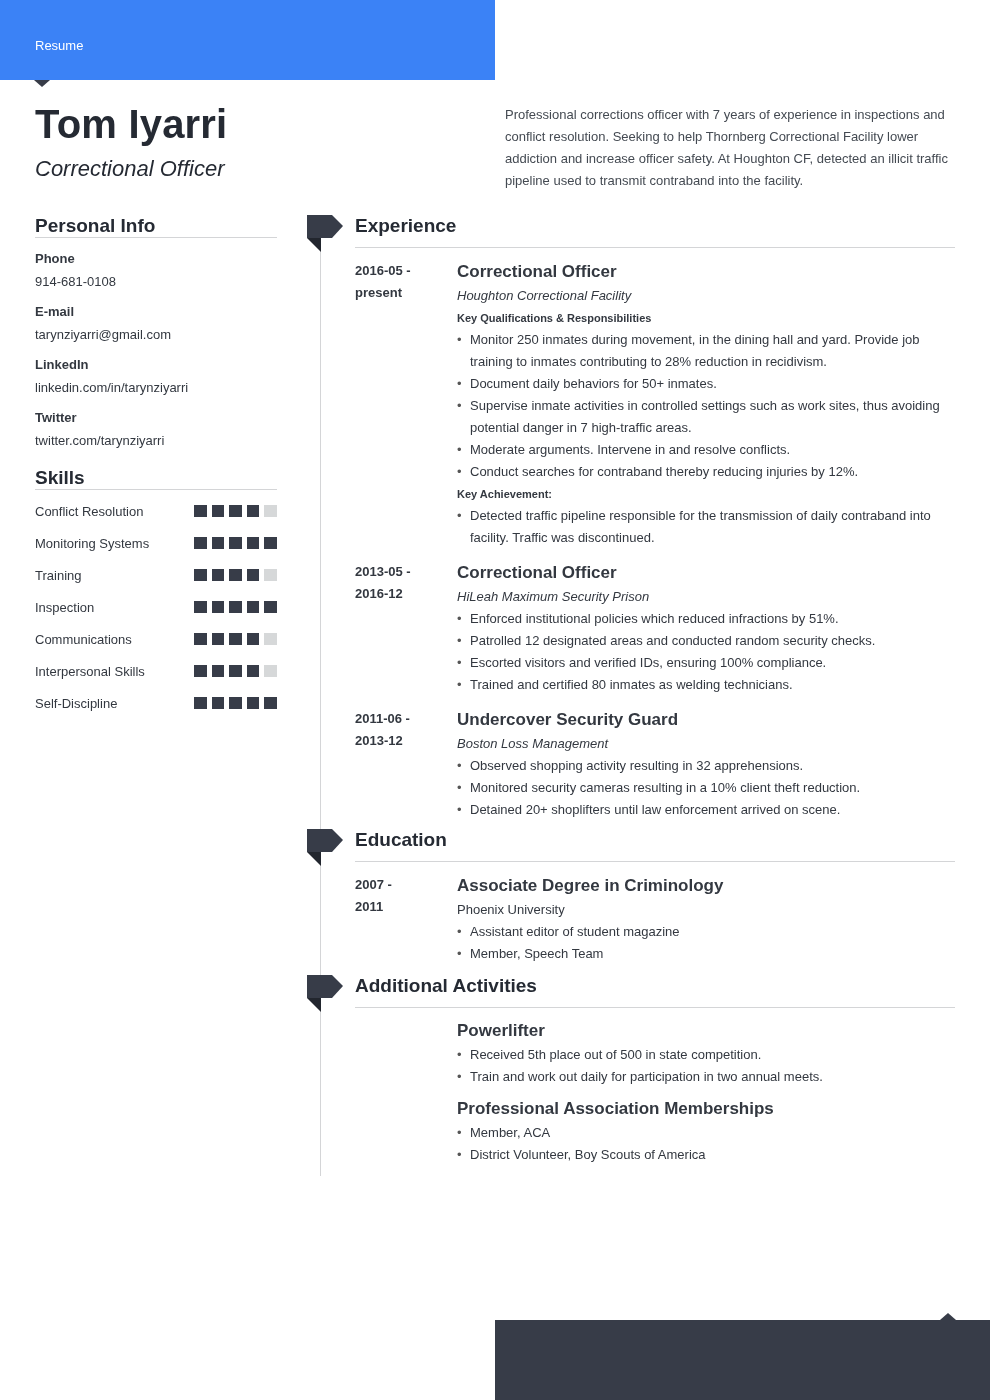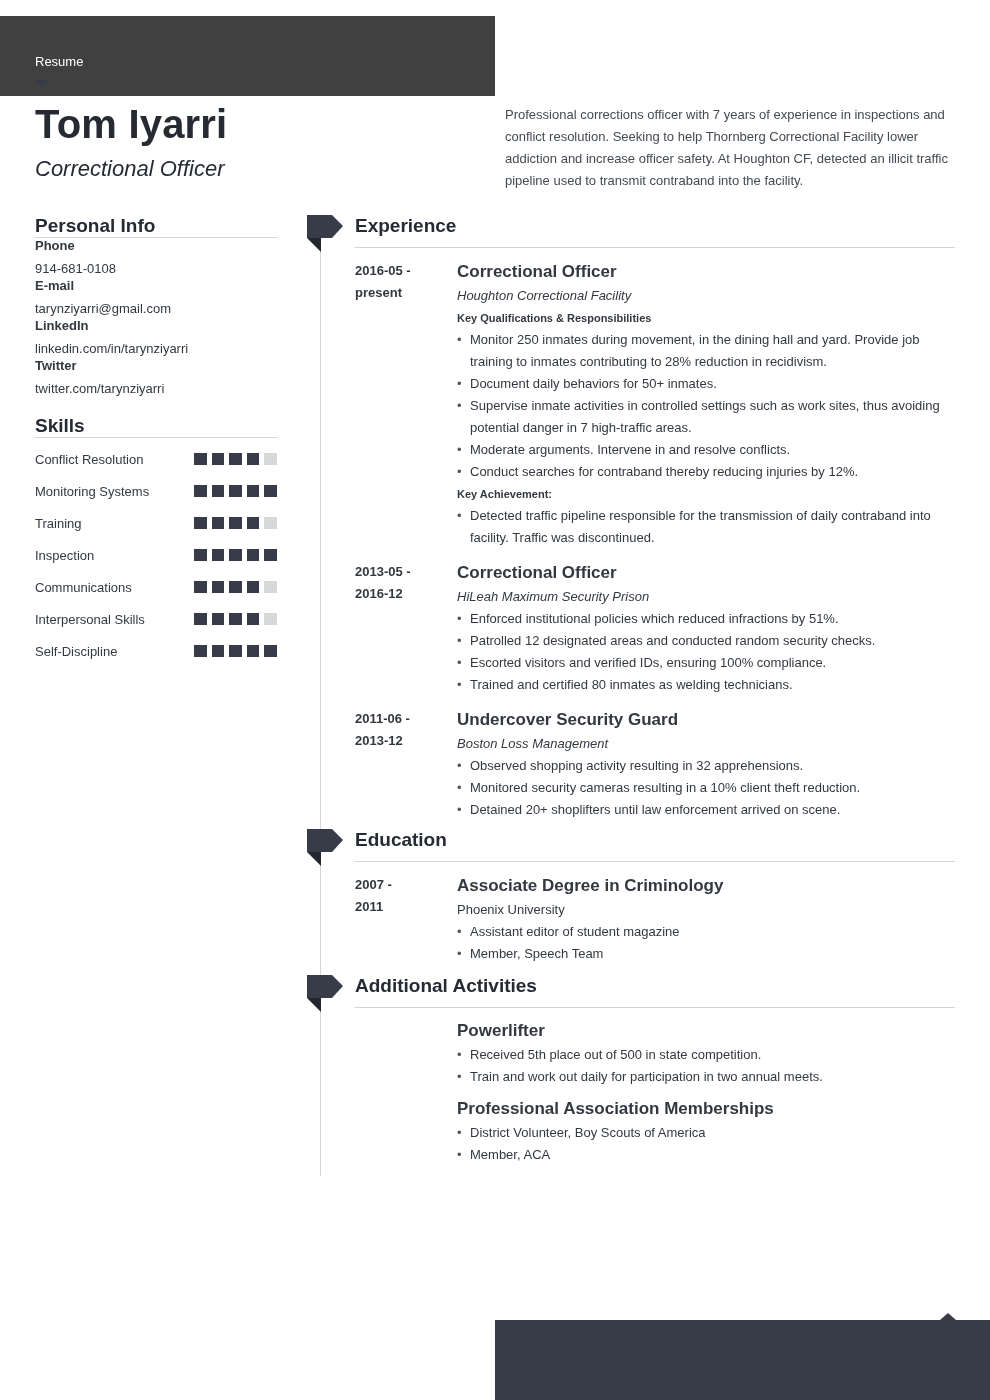--- a/index.html
+++ b/index.html
@@ -1,34 +1,34 @@
 <!DOCTYPE html>
 <html><head>
 <meta charset="utf-8">
 <style>
   * { box-sizing: border-box; margin: 0; padding: 0; }
   html, body { width: 990px; height: 1400px; background: #ffffff; overflow: hidden; }
   body { position: relative; font-family: "Liberation Sans", sans-serif; color: #333840; }
 
-  .top-band { position: absolute; left: 0; top: 16px; width: 495px; height: 80px; background: #404040; }
+  .top-band { position: absolute; left: 0; top: 0; width: 495px; height: 80px; background: #3b82f6; }
   .top-band .label { position: absolute; left: 35px; top: 38px; font-size: 13px; color: #ffffff; }
   .top-notch { position: absolute; left: 34px; top: 80px; width: 0; height: 0;
     border-left: 8px solid transparent; border-right: 8px solid transparent; border-top: 7px solid #373c48; }
 
   .bottom-band { position: absolute; left: 495px; top: 1320px; width: 495px; height: 80px; background: #373c48; }
   .bottom-notch { position: absolute; left: 940px; top: 1313px; width: 0; height: 0;
     border-left: 8px solid transparent; border-right: 8px solid transparent; border-bottom: 7px solid #373c48; }
 
   .name { position: absolute; left: 35px; top: 102px; font-size: 40px; font-weight: bold; color: #252a33; letter-spacing: 0.2px; }
   .title { position: absolute; left: 35px; top: 156px; font-size: 22px; font-style: italic; color: #252a33; }
   .summary { position: absolute; left: 505px; top: 104px; width: 450px; font-size: 13px; line-height: 22px; color: #444a52; }
 
   .left-col { position: absolute; left: 35px; top: 215px; width: 242px; }
   .sec-head { font-size: 19px; font-weight: bold; color: #252a33; border-bottom: 1px solid #d4d5d7; }
-  .info-label { font-size: 13px; font-weight: bold; color: #333840; line-height: 16px; }
+  .info-label { font-size: 13px; font-weight: bold; color: #333840; margin-top: 13px; line-height: 16px; }
   .info-value { font-size: 13px; color: #333840; margin-top: 6px; line-height: 18px; }
   .skills-head { margin-top: 17px; }
   .skill-row { display: flex; justify-content: space-between; align-items: center; height: 32px; }
   .skill-row:first-of-type { margin-top: 5px; }
   .skill-name { font-size: 13px; color: #333840; }
   .dots { display: flex; gap: 5px; }
   .dot { width: 12.6px; height: 12.6px; background: #373c48; }
   .dot.off { background: #d6d8d9; }
 
   .timeline { position: absolute; left: 320px; top: 238px; width: 1px; height: 938px; background: #d4d5d7; }
@@ -254,18 +254,18 @@
   <div class="entry">
     <div class="date"></div>
     <div class="body">
       <div class="act-title">Powerlifter</div>
       <ul class="bullets" style="margin-top:2px">
         <li>Received 5th place out of 500 in state competition.</li>
         <li>Train and work out daily for participation in two annual meets.</li>
       </ul>
       <div class="act-title" style="margin-top:10px">Professional Association Memberships</div>
       <ul class="bullets" style="margin-top:2px">
+        <li>Member, ACA</li>
         <li>District Volunteer, Boy Scouts of America</li>
-        <li>Member, ACA</li>
       </ul>
     </div>
   </div>
 </div>
 
 </body></html>

